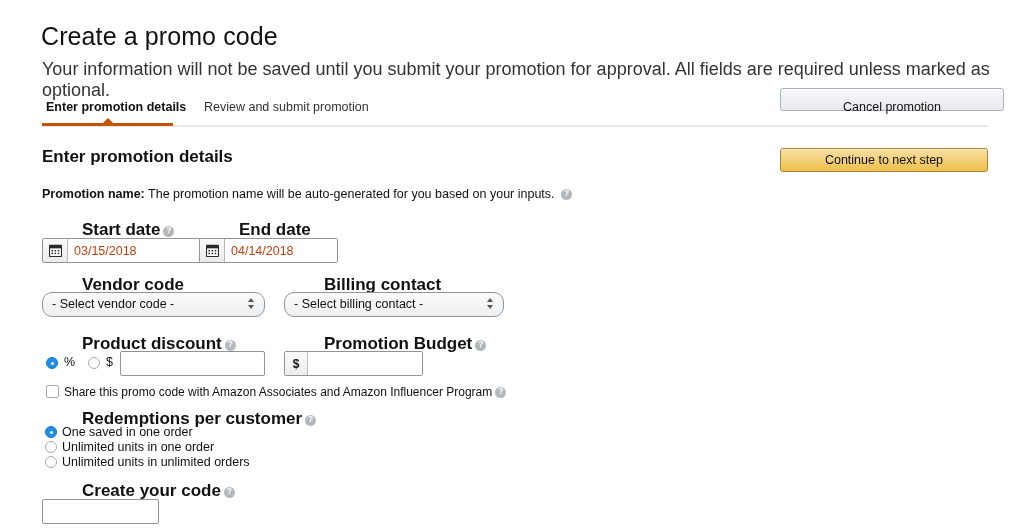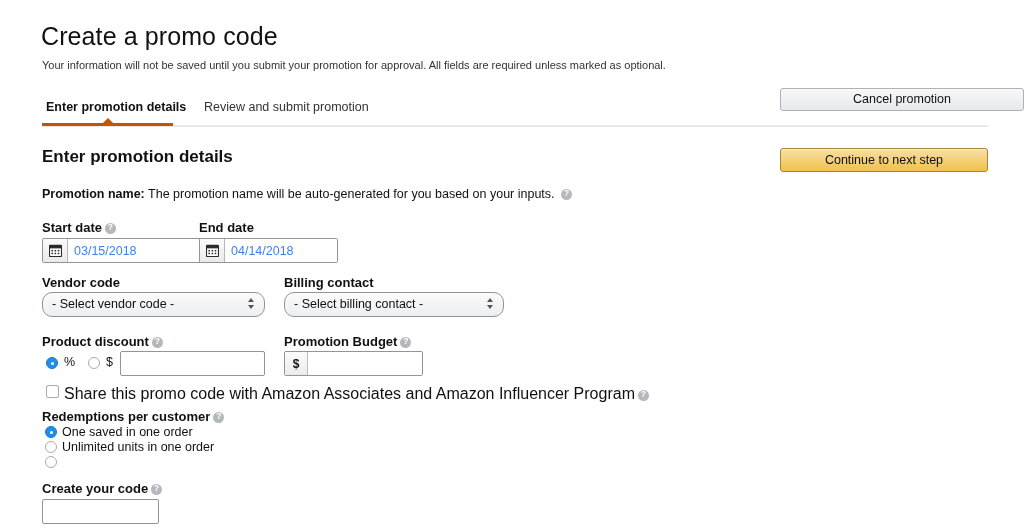--- a/index.html
+++ b/index.html
@@ -28,21 +28,21 @@
     top: 22px;
     font-size: 25px;
     font-weight: 400;
     color: #111;
     letter-spacing: 0.1px;
   }
   .page-subtitle {
     position: absolute;
     left: 42px;
     top: 59px;
-    font-size: 11px;
+    font-size: 18px;
     color: #333333;
   }
 
   
   .tabbar {
     position: absolute;
     left: 42px;
     top: 100px;
     width: 946px;
     height: 28px;
@@ -101,31 +101,31 @@
     font-size: 12.5px;
     color: #111;
   }
   .promo-name-line b { font-weight: bold; }
 
   
   .btn-cancel {
     position: absolute;
     left: 780px;
     top: 88px;
-    width: 244px;
+    width: 224px;
     height: 23px;
     border: 1px solid #adb1b8;
     border-radius: 3px;
     background: linear-gradient(to bottom, #f7f8fa 0%, #e7e9ec 100%);
     box-shadow: 0 1px 0 rgba(255,255,255,.6) inset;
     font-size: 12.5px;
     color: #111;
     cursor: pointer;
     font-family: "Liberation Sans", sans-serif;
-    padding: 0;
+    padding: 8px;
     line-height: 21px;
   }
   .btn-continue {
     position: absolute;
     left: 780px;
     top: 148px;
     width: 208px;
     height: 24px;
     border: 1px solid #a88734;
     border-radius: 3px;
@@ -135,24 +135,25 @@
     color: #111;
     cursor: pointer;
     font-family: "Liberation Sans", sans-serif;
     padding: 0;
     line-height: 22px;
   }
 
   
   .fld-label {
     position: absolute;
-    font-size: 13px;
+    font-size: 17px;
     font-weight: bold;
     color: #111;
     white-space: nowrap;
+    margin-left: 40px;
   }
   .help-icon {
     display: inline-block;
     vertical-align: -2px;
     width: 11px;
     height: 11px;
     margin-left: 3px;
     border-radius: 50%;
     background: #b4b8bc;
     position: relative;
@@ -190,21 +191,21 @@
     justify-content: center;
     cursor: pointer;
     flex: 0 0 auto;
   }
   .date-input {
     border: 0;
     outline: none;
     height: 23px;
     padding: 0 6px;
     font-size: 12.5px;
-    color: #3b82f6;
+    color: #c2410c;
     font-family: "Liberation Sans", sans-serif;
     background: #fff;
     width: 100%;
     box-sizing: border-box;
   }
 
   
   .sel-wrap {
     position: absolute;
     height: 25px;
@@ -323,21 +324,21 @@
     width: 13px;
     height: 13px;
     box-sizing: border-box;
     border: 1px solid #a8abad;
     border-radius: 2px;
     background: #fff;
     cursor: pointer;
   }
   .cb-label {
     position: absolute;
-    font-size: 16px;
+    font-size: 12px;
     color: #111;
     white-space: nowrap;
     cursor: pointer;
   }
 </style>
 </head>
 <body>
 
 <div class="page">
 
@@ -442,19 +443,20 @@
     <span>Redemptions per customer</span><span class="help-icon"></span>
   </div>
 
   <div class="radio on" style="left:45px; top:426px;"></div>
   <div class="radio-label" style="left:62px; top:425px;">One saved in one order</div>
 
   <div class="radio" style="left:45px; top:441px;"></div>
   <div class="radio-label" style="left:62px; top:440px;">Unlimited units in one order</div>
 
   <div class="radio" style="left:45px; top:456px;"></div>
+  <div class="radio-label" style="left:62px; top:455px;">Unlimited units in unlimited orders</div>
 
   <div class="fld-label" style="left:42px; top:481px;">
     <span>Create your code</span><span class="help-icon"></span>
   </div>
   <input class="txt-input" style="left: 42px; top: 499px; width: 117px;" type="text" value="">
 
 </div>
 
 </body></html>

